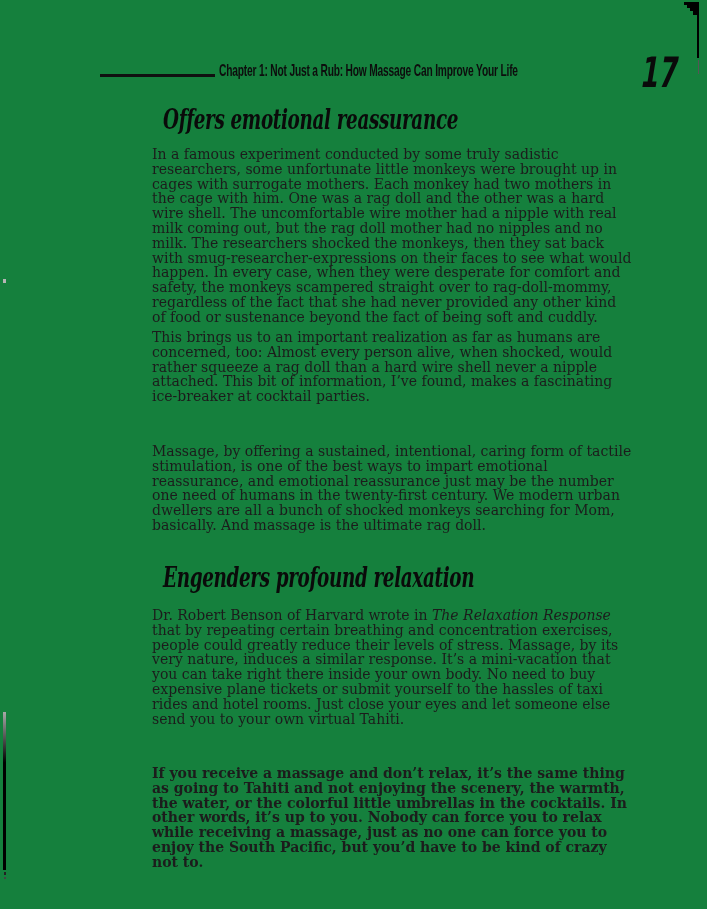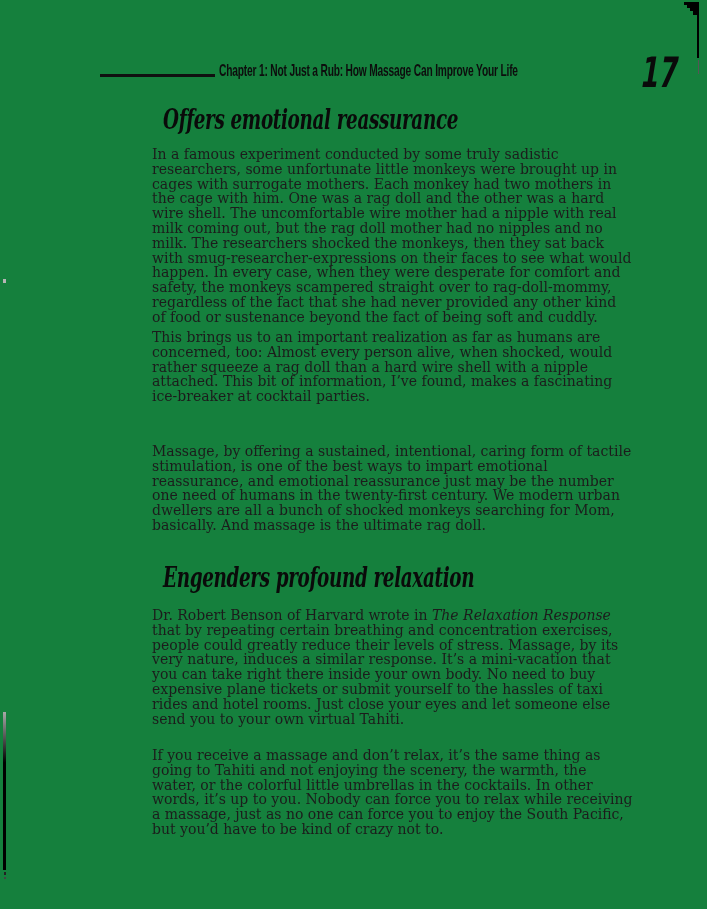--- a/index.html
+++ b/index.html
@@ -71,21 +71,21 @@
     font-size: 14px;
     line-height: 14.8px;
     color: #1c1c1c;
     text-align: left;
   }
   #par-1 { top: 147px; }
   #par-2 { top: 330px; }
   #par-3 { top: 402px; }
   #par-4 { top: 444px; }
   #par-5 { top: 608px; }
-  #par-6 { top: 748px; }
+  #par-6 { top: 766px; font-weight: bold; }
   .cite { font-style: italic; text-align: right; }
 
   
   .artifact { position: absolute; background: #000; }
   .corner-step1 { left: 684px; top: 2px;  width: 14px; height: 3px; }
   .corner-step2 { left: 687px; top: 5px;  width: 11px; height: 3px; }
   .corner-step3 { left: 690px; top: 8px;  width: 8px;  height: 3px; }
   .corner-step4 { left: 693px; top: 11px; width: 5px;  height: 4px; }
   .corner-line  { left: 697px; top: 2px;  width: 2px;  height: 56px; }
   .corner-line-tail { left: 697.5px; top: 60px; width: 1px; height: 14px; background: #555; }
@@ -105,21 +105,21 @@
 <div class="page">
 
   <div class="chapter-rule"></div>
   <div class="chapter-title">Chapter 1: Not Just a Rub: How Massage Can Improve Your Life</div>
   <div class="page-number">17</div>
 
   <h1 id="heading-1" class="sec-heading">Offers emotional reassurance</h1>
 
   <p id="par-1" class="body-par">In a famous experiment conducted by some truly sadistic researchers, some unfortunate little monkeys were brought up in cages with surrogate mothers. Each monkey had two mothers in the cage with him. One was a rag doll and the other was a hard wire shell. The uncomfortable wire mother had a nipple with real milk coming out, but the rag doll mother had no nipples and no milk. The researchers shocked the monkeys, then they sat back with smug-researcher-expressions on their faces to see what would happen. In every case, when they were desperate for comfort and safety, the monkeys scampered straight over to rag-doll-mommy, regardless of the fact that she had never provided any other kind of food or sustenance beyond the fact of being soft and cuddly.</p>
 
-  <p id="par-2" class="body-par">This brings us to an important realization as far as humans are concerned, too: Almost every person alive, when shocked, would rather squeeze a rag doll than a hard wire shell with a nipple attached. This bit of information, I’ve found, makes a fascinating ice-breaker at cocktail parties.</p>
+  <p id="par-2" class="body-par">This brings us to an important realization as far as humans are concerned, too: Almost every person alive, when shocked, would rather squeeze a rag doll than a hard wire shell never a nipple attached. This bit of information, I’ve found, makes a fascinating ice-breaker at cocktail parties.</p>
 
 
   <p id="par-4" class="body-par">Massage, by offering a sustained, intentional, caring form of tactile stimulation, is one of the best ways to impart emotional reassurance, and emotional reassurance just may be the number one need of humans in the twenty-first century. We modern urban dwellers are all a bunch of shocked monkeys searching for Mom, basically. And massage is the ultimate rag doll.</p>
 
   <h1 id="heading-2" class="sec-heading">Engenders profound relaxation</h1>
 
   <p id="par-5" class="body-par"><span>Dr. Robert Benson of Harvard wrote in </span><span class="cite">The Relaxation Response</span><span> that by repeating certain breathing and concentration exercises, people could greatly reduce their levels of stress. Massage, by its very nature, induces a similar response. It’s a mini-vacation that you can take right there inside your own body. No need to buy expensive plane tickets or submit yourself to the hassles of taxi rides and hotel rooms. Just close your eyes and let someone else send you to your own virtual Tahiti.</span></p>
 
   <p id="par-6" class="body-par">If you receive a massage and don’t relax, it’s the same thing as going to Tahiti and not enjoying the scenery, the warmth, the water, or the colorful little umbrellas in the cocktails. In other words, it’s up to you. Nobody can force you to relax while receiving a massage, just as no one can force you to enjoy the South Pacific, but you’d have to be kind of crazy not to.</p>
 

